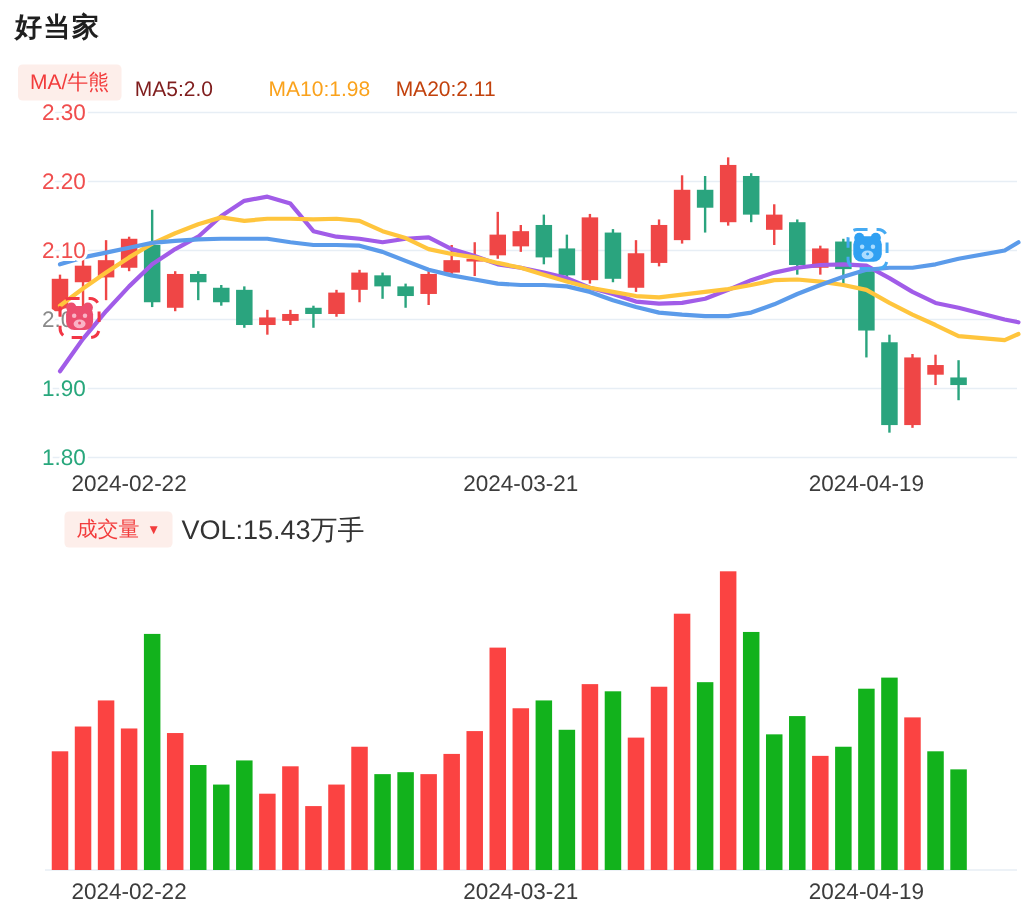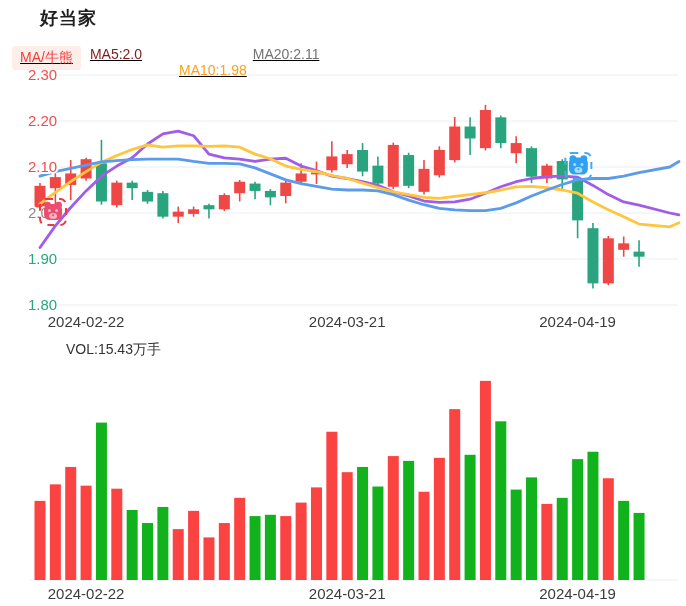--- a/index.html
+++ b/index.html
@@ -1,29 +1,29 @@
 <!DOCTYPE html>
 <html><head>
 <meta charset="utf-8">
 <style>
   html,body{margin:0;padding:0;background:#ffffff;}
   .page{position:relative;width:686px;height:606px;background:#ffffff;overflow:hidden;
         font-family:"Liberation Sans","DejaVu Sans",sans-serif;}
   #chart-svg{position:absolute;left:0;top:0;width:686px;height:606px;}
   .header{position:absolute;left:10px;top:6px;display:flex;align-items:baseline;gap:9px;z-index:2;}
-  .title{font-size:18px;font-weight:bold;color:#1f1f1f;letter-spacing:1px;margin-left:30px;}
+  .title{font-size:18px;font-weight:bold;color:#1f1f1f;letter-spacing:1px;}
   .code{font-size:17px;color:#9ba3ab;}
-  .ma-legend{position:absolute;left:12px;top:46px;display:flex;align-items:flex-start;font-size:14px;z-index:2;text-decoration:underline;}
+  .ma-legend{position:absolute;left:12px;top:35px;display:flex;align-items:flex-end;font-size:14px;z-index:2;}
   .pill{background:#fdeeea;color:#f23c3c;padding:3px 8px;border-radius:3px;display:inline-flex;align-items:center;cursor:pointer;}
   .ma5{color:#7f1d1d;margin-left:9px;}
   .ma10{color:#faa21c;margin-left:37px;margin-top:16px;}
-  .ma20{color:#737373;margin-left:6px;}
+  .ma20{color:#c2410c;margin-left:17px;}
   .vol-legend{position:absolute;left:43px;top:341px;display:flex;align-items:center;font-size:14px;z-index:2;}
   .arr{font-size:9px;margin-left:5px;color:#f23c3c;}
-  .vol-text{color:#333333;margin-left:23px;font-size:14px;}
+  .vol-text{color:#333333;margin-left:6px;font-size:18px;}
 </style>
 </head>
 <body>
 
 <div class="page">
 
   <svg id="chart-svg" viewBox="0 0 686 606">
       <g>
         <line x1="30" y1="75" x2="678" y2="75" stroke="#e7eef5" stroke-width="1"></line>
         <line x1="30" y1="120.99999999999983" x2="678" y2="120.99999999999983" stroke="#e7eef5" stroke-width="1"></line>
@@ -205,16 +205,20 @@
   </div>
 
   <div class="ma-legend">
     <span class="pill">MA/牛熊</span>
     <span class="ma5">MA5:2.0</span>
     <span class="ma10">MA10:1.98</span>
     <span class="ma20">MA20:2.11</span>
   </div>
 
   <div class="vol-legend">
+    <span class="pill">
+      <span>成交量</span>
+      <span class="arr">▼</span>
+    </span>
     <span class="vol-text">VOL:15.43万手</span>
   </div>
 
 </div>
 
 </body></html>

